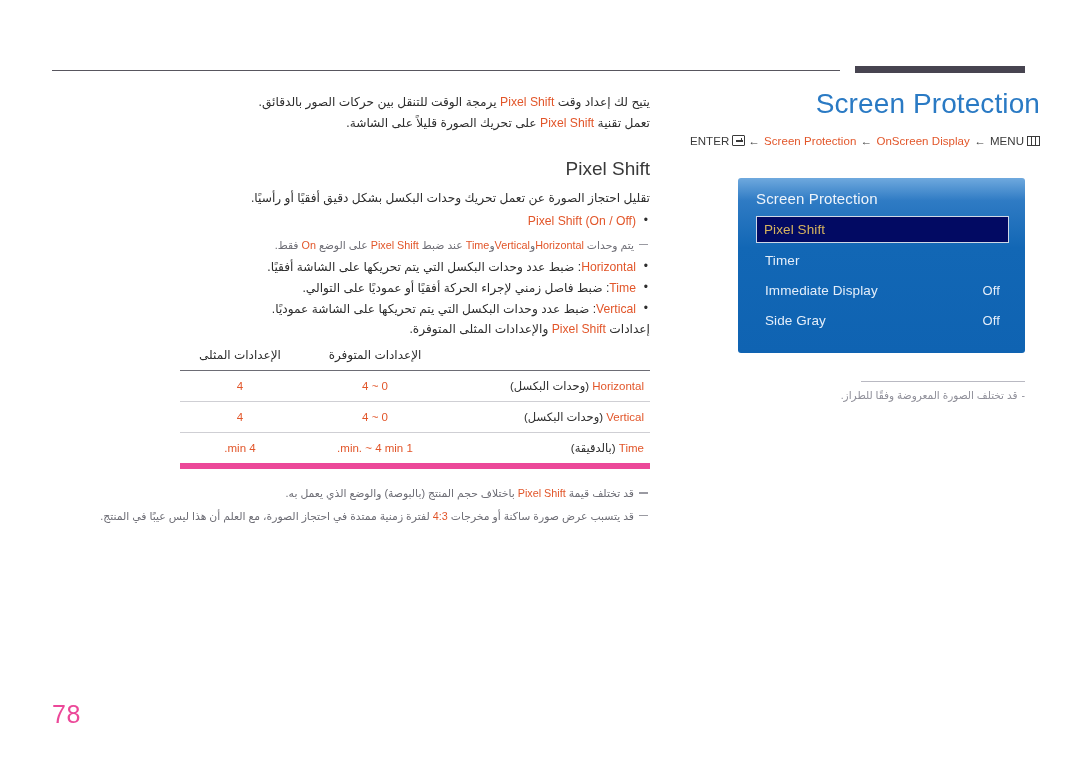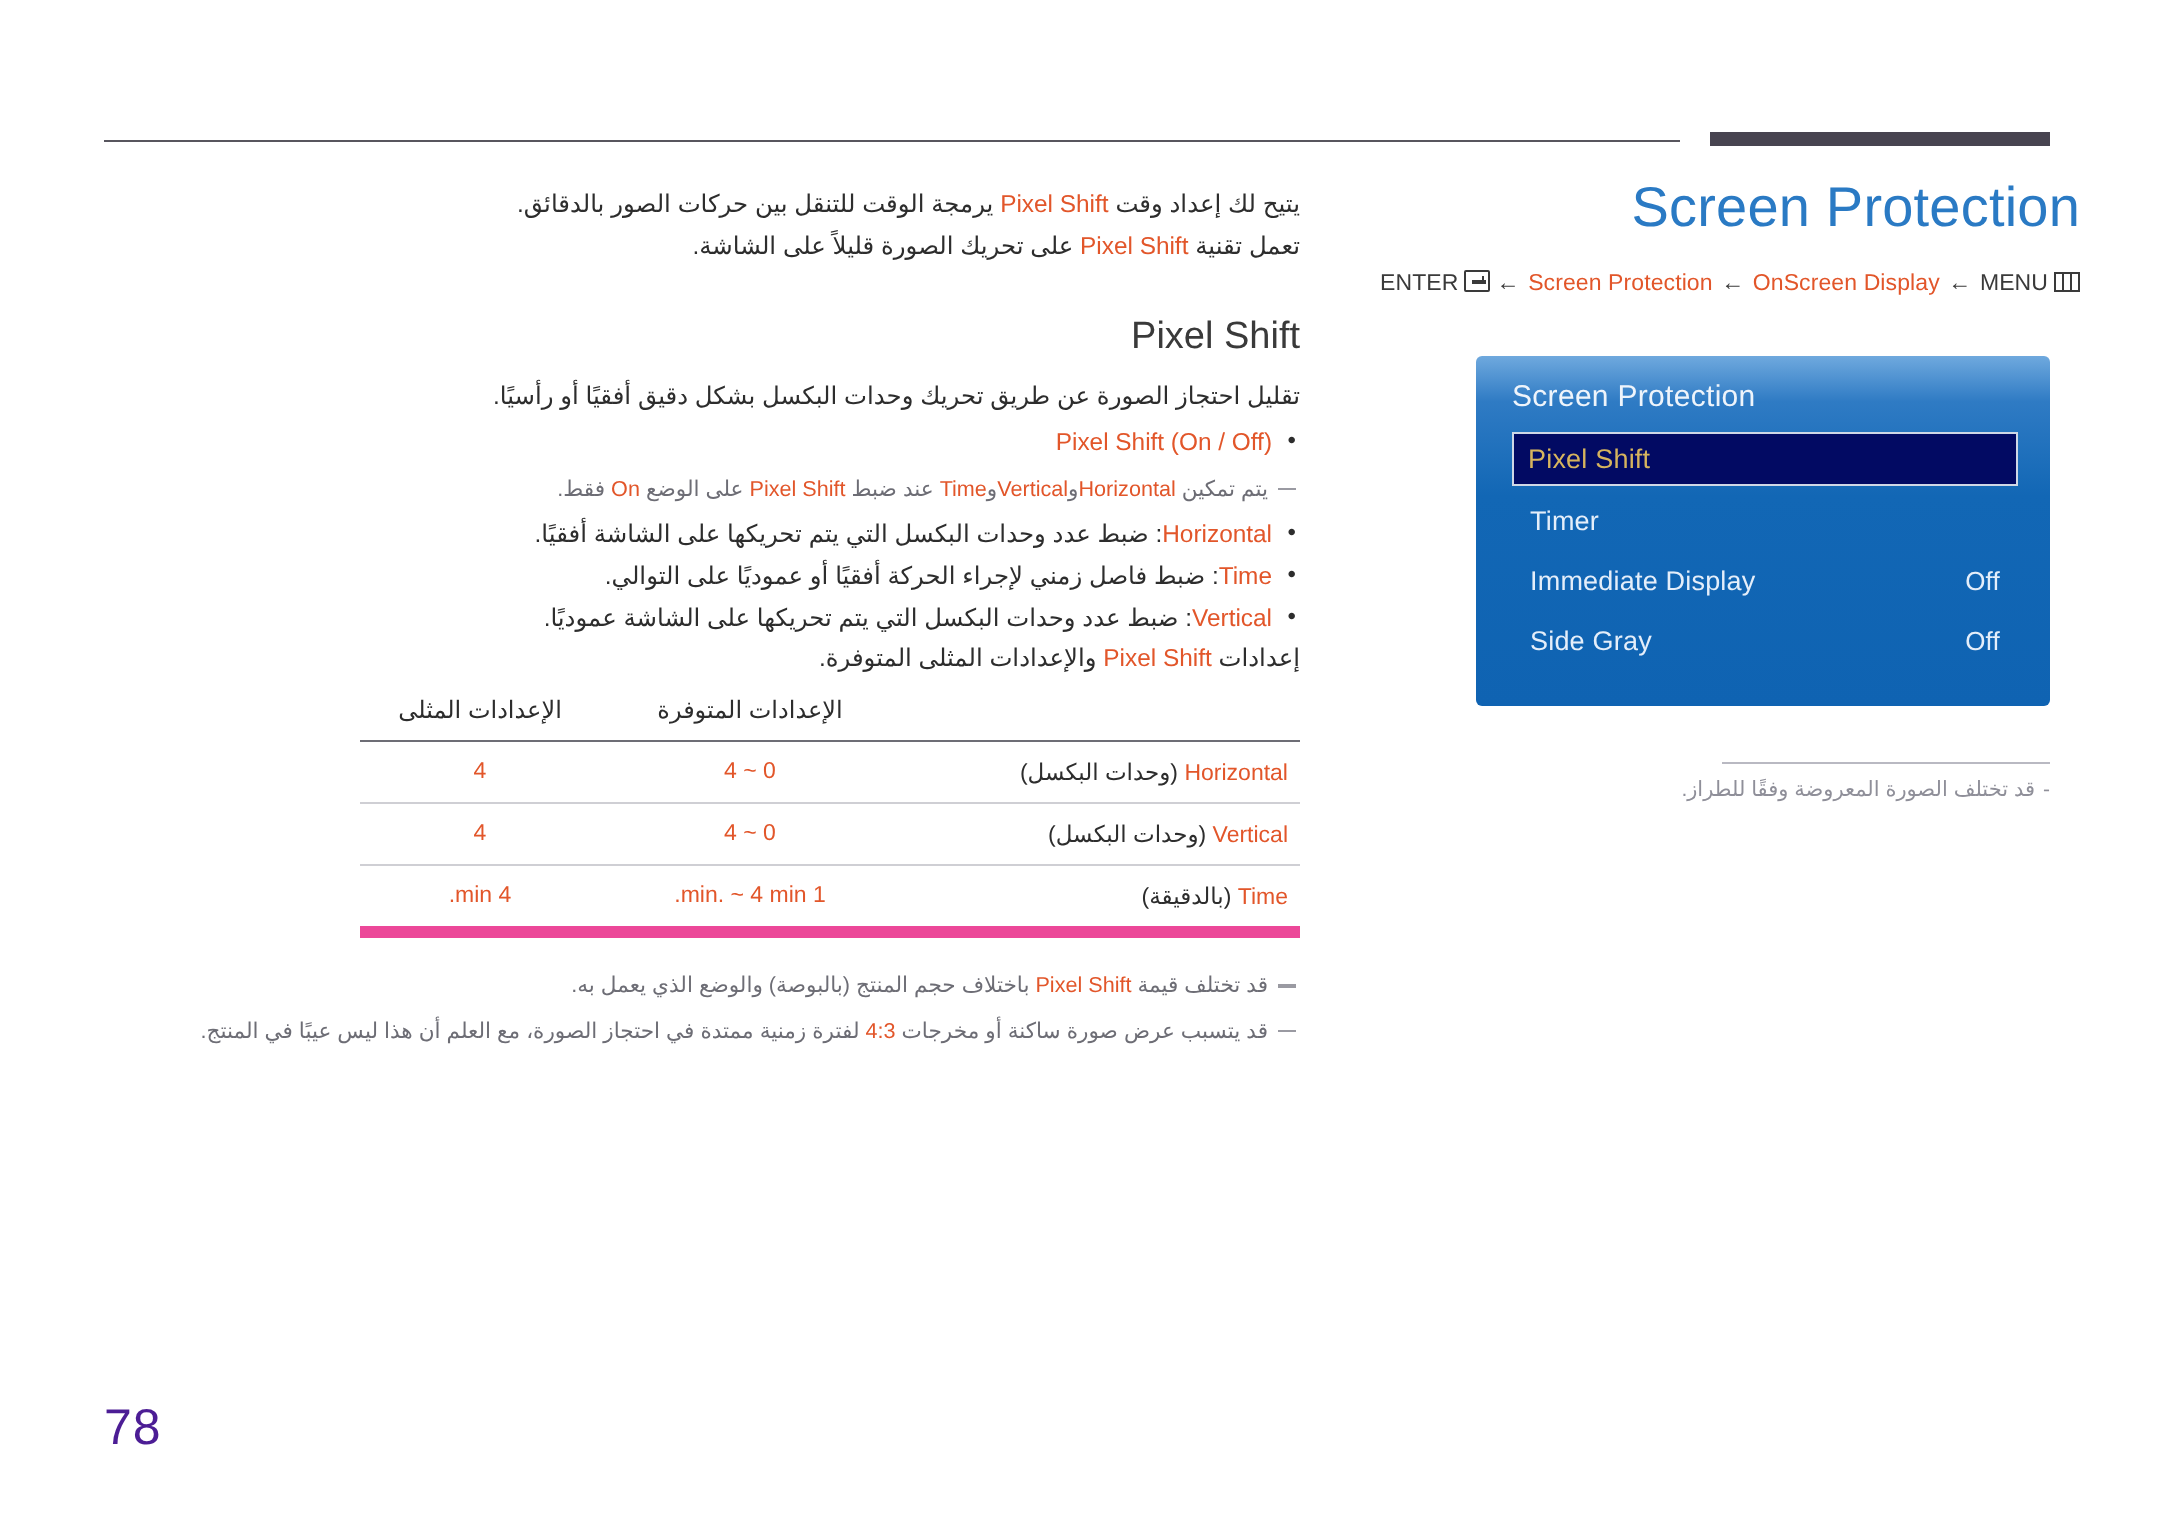--- a/index.html
+++ b/index.html
@@ -287,21 +287,21 @@
   .col-opt { width: 120px; }
 
   .bottom-notes { margin-top: 16px; }
 
   
   .page-num {
     position: absolute;
     left: 52px;
     top: 700px;
     font-size: 25px;
-    color: #4c1d95;
+    color: #ec4899;
     letter-spacing: .5px;
   }
 </style>
 </head>
 <body>
 
 <div class="page">
 
   <div class="rule-thin"></div>
   <div class="rule-thick"></div>
@@ -350,30 +350,30 @@
       </p>
       <p>
         <span>تعمل تقنية</span>
         <span class="kw">Pixel Shift</span>
         <span>على تحريك الصورة قليلاً على الشاشة.</span>
       </p>
     </div>
 
     <div class="sec-title">Pixel Shift</div>
 
-    <div class="sec-desc">تقليل احتجاز الصورة عن طريق تحريك وحدات البكسل بشكل دقيق أفقيًا أو رأسيًا.</div>
+    <div class="sec-desc">تقليل احتجاز الصورة عن تعمل تحريك وحدات البكسل بشكل دقيق أفقيًا أو رأسيًا.</div>
 
     <ul class="bullets">
       <li>
         <span class="kw">Pixel Shift (On / Off)</span>
       </li>
     </ul>
 
     <div class="dash-note">
-      <span>يتم تمكين</span>
+      <span>يتم وحدات</span>
       <span class="kw">Horizontal</span><span>و</span><span class="kw">Vertical</span><span>و</span><span class="kw">Time</span>
       <span>عند ضبط</span>
       <span class="kw">Pixel Shift</span>
       <span>على الوضع</span>
       <span class="kw">On</span>
       <span>فقط.</span>
     </div>
 
     <ul class="bullets">
       <li>

